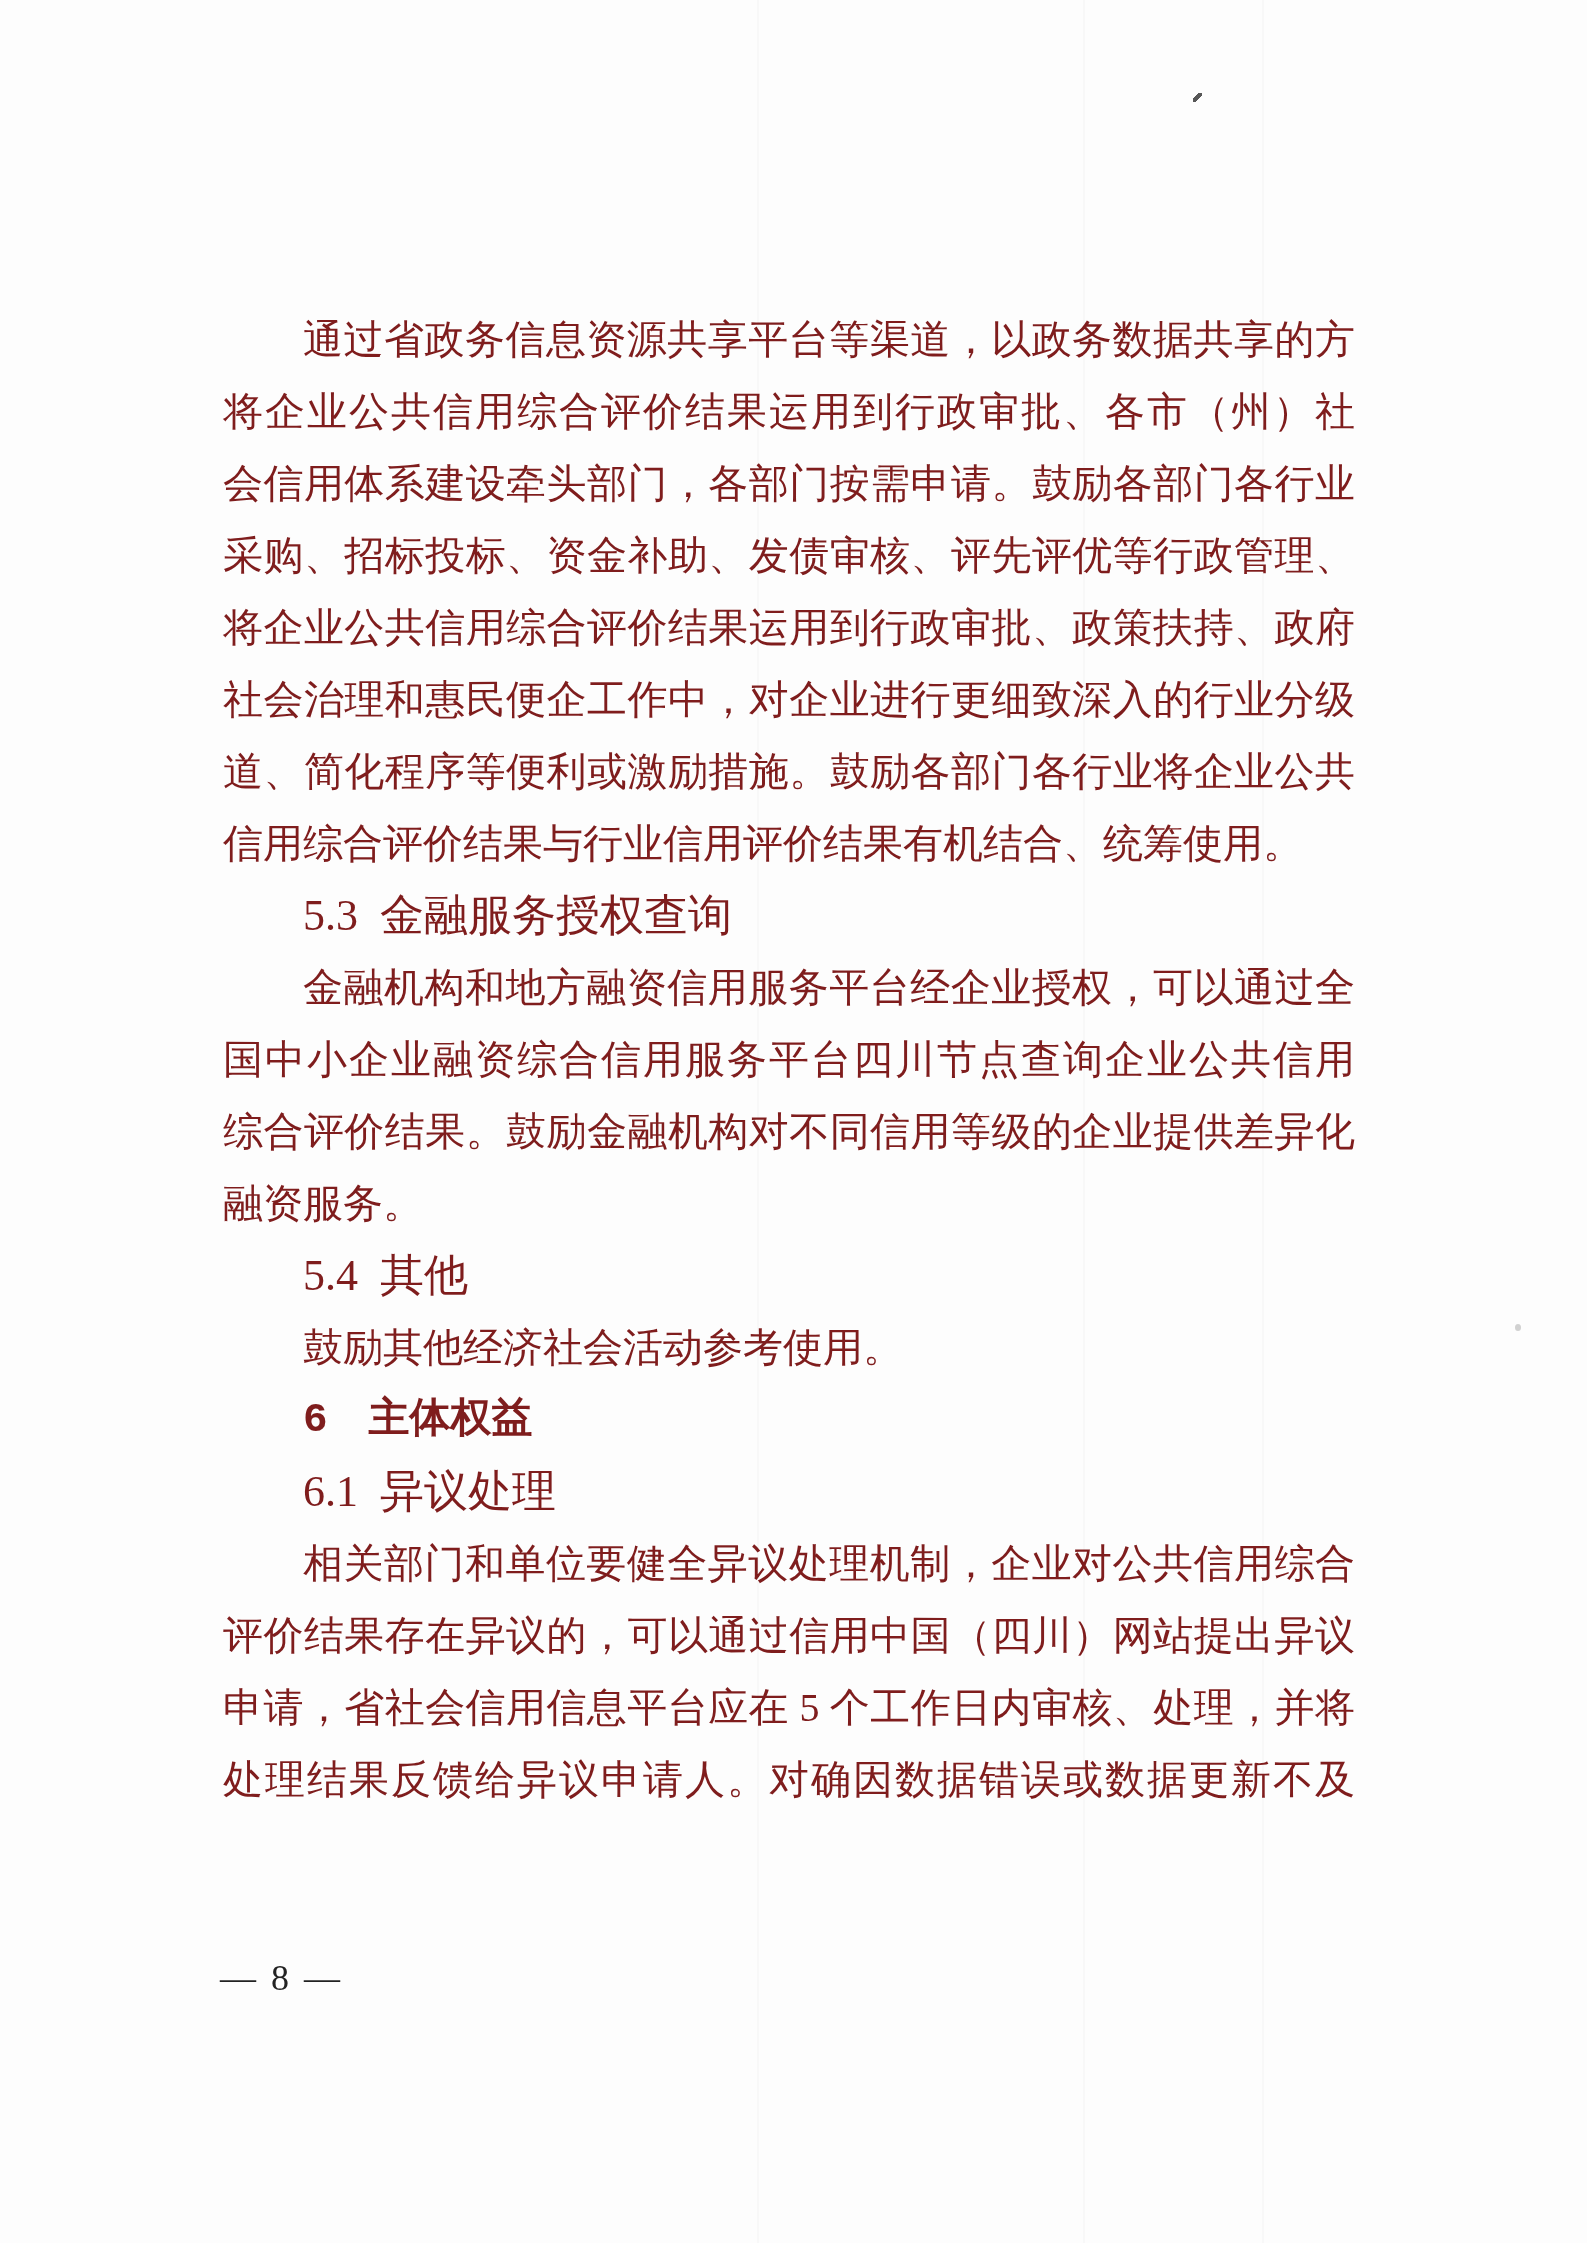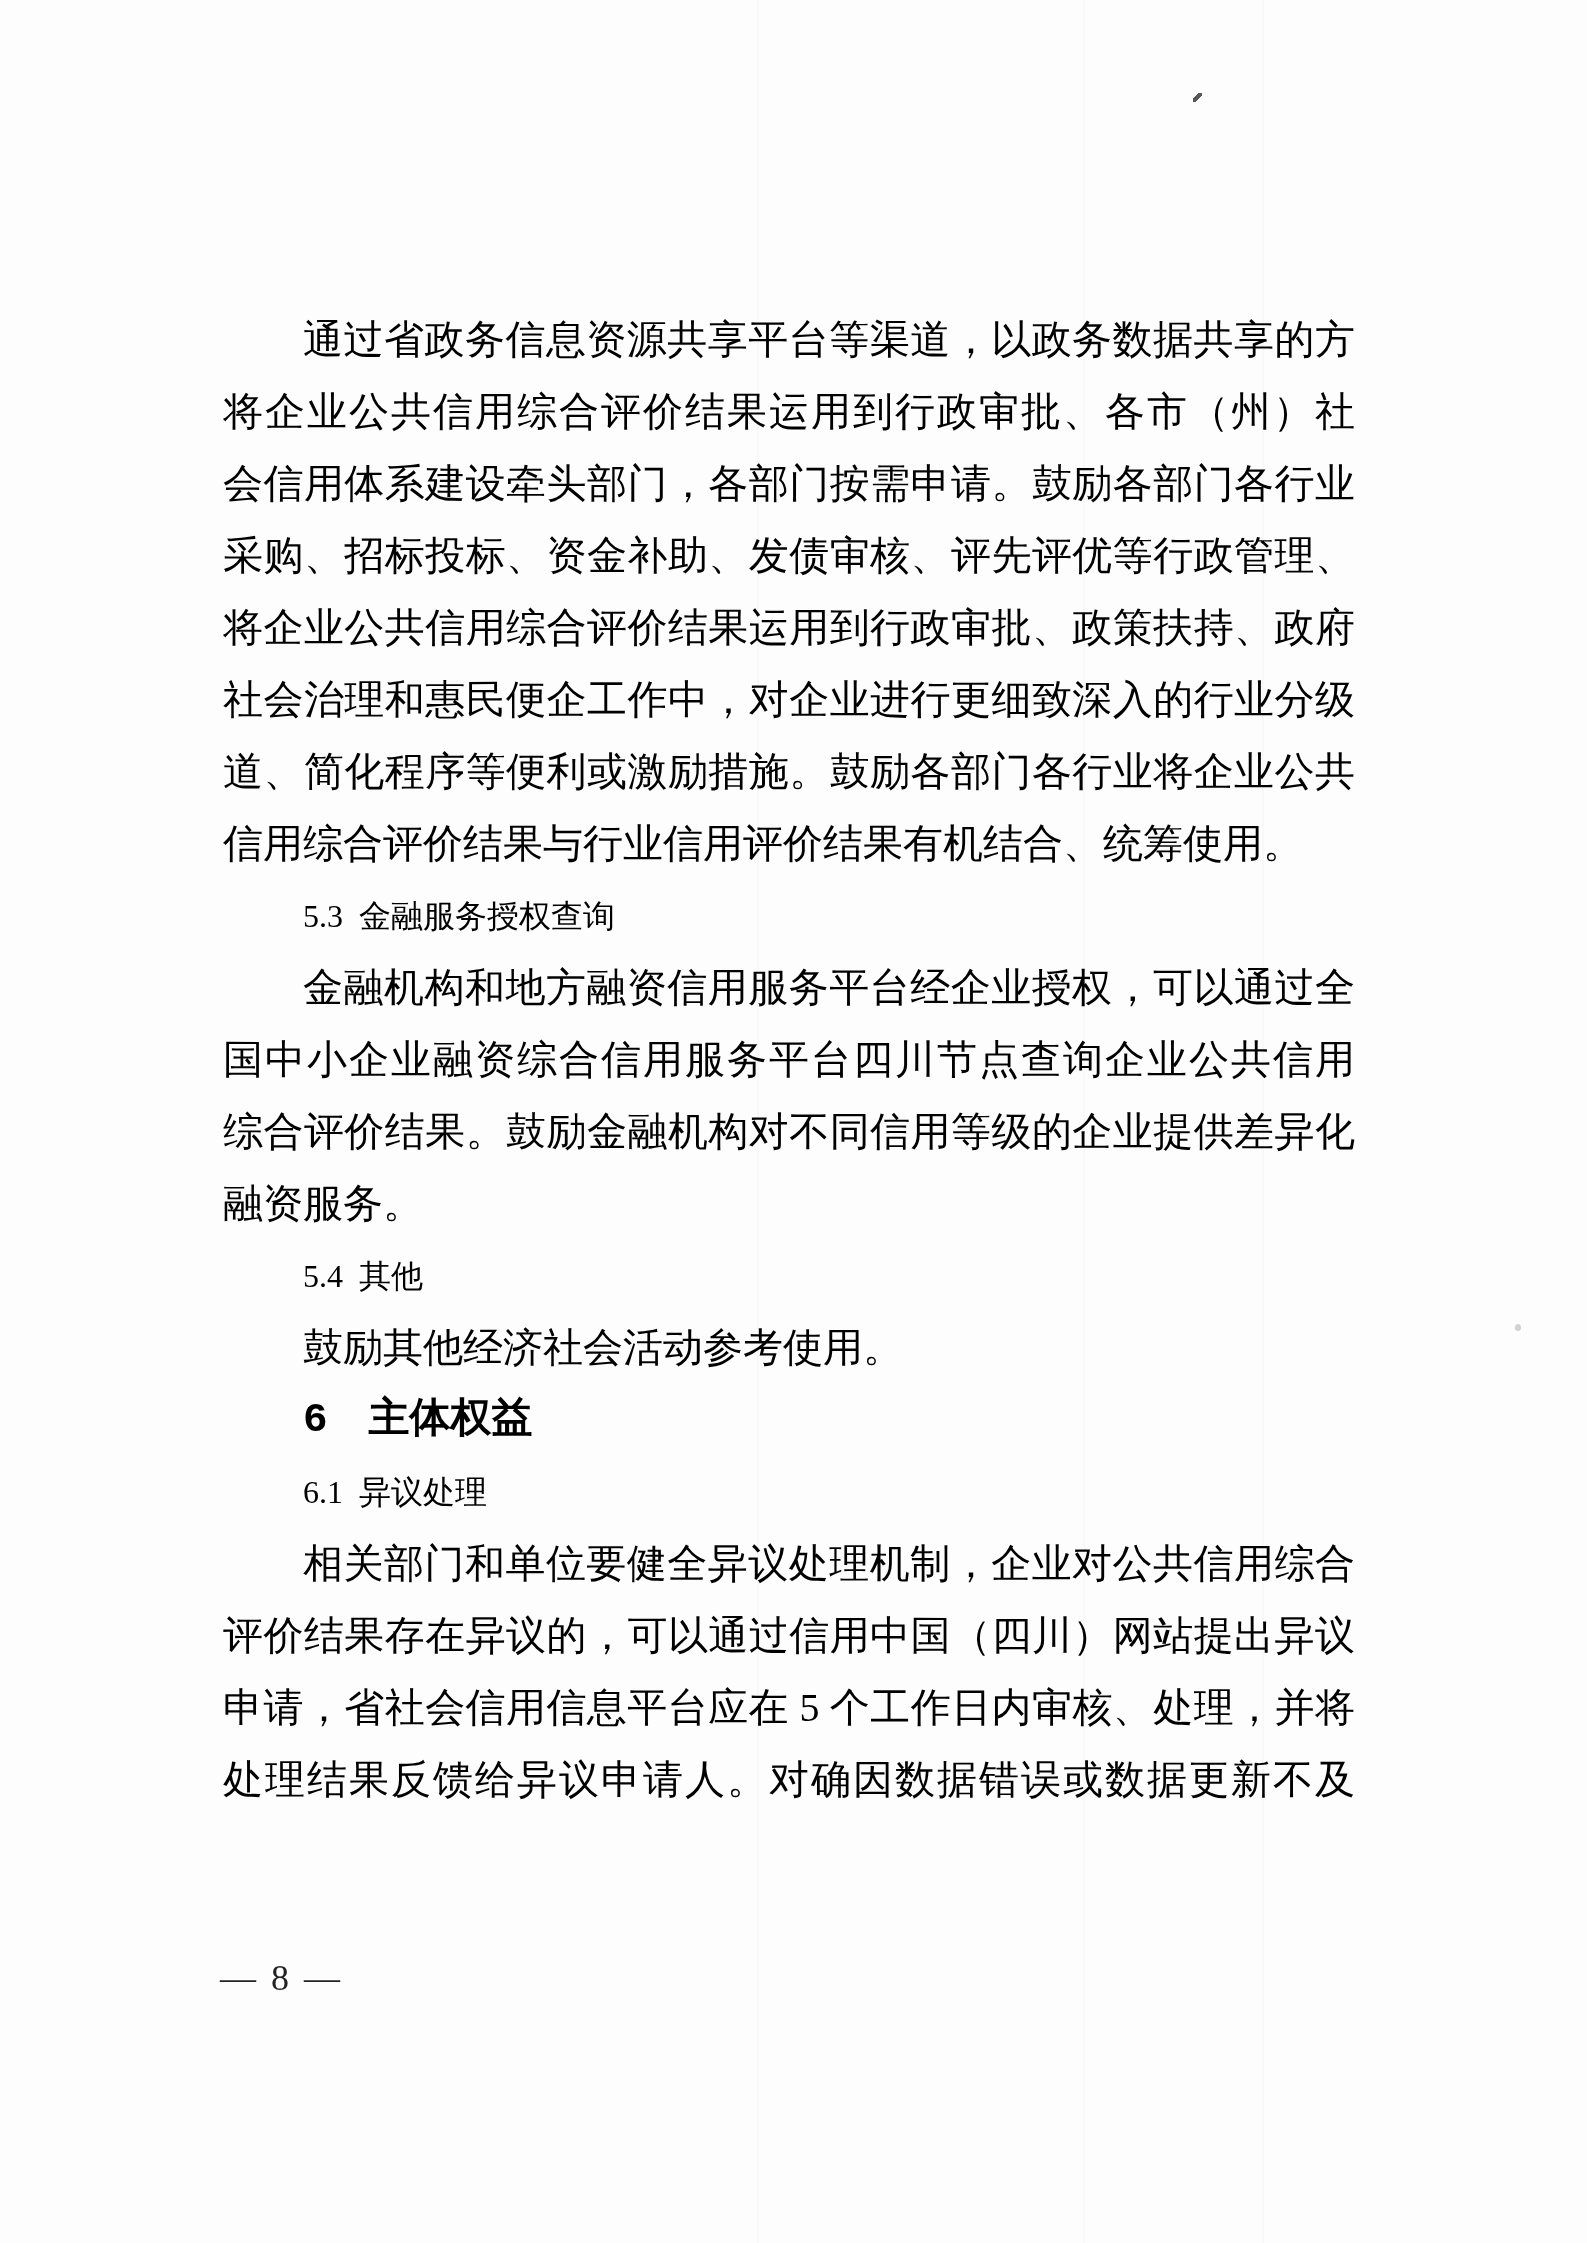--- a/index.html
+++ b/index.html
@@ -34,31 +34,31 @@
     position: absolute;
     left: 223px;
     top: 304px;
     width: 1132px;
   }
   .line {
     height: 72px;
     line-height: 72px;
     font-size: 40px;
     letter-spacing: 0;
-    color: #000000;
+    color: #7f1d1d;
   }
   .line.justify {
     text-align: justify;
     text-align-last: justify;
   }
   .line.indent {
     text-indent: 80px;
   }
   .line.heading {
-    font-size: 32px;
+    font-size: 44px;
   }
   .line.heading-bold {
     font-family: Liberation Mono, monospace;
     font-weight: bold;
     font-size: 41px;
   }
 
   .footer {
     position: absolute;
     left: 220px;

